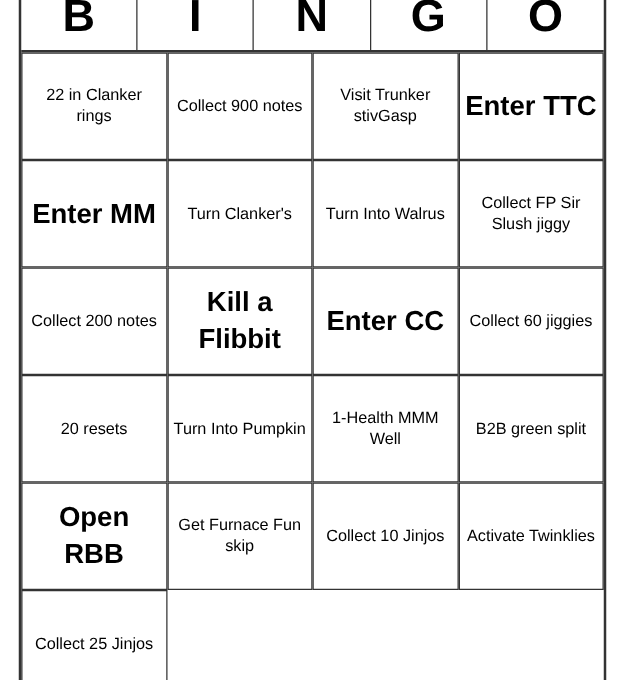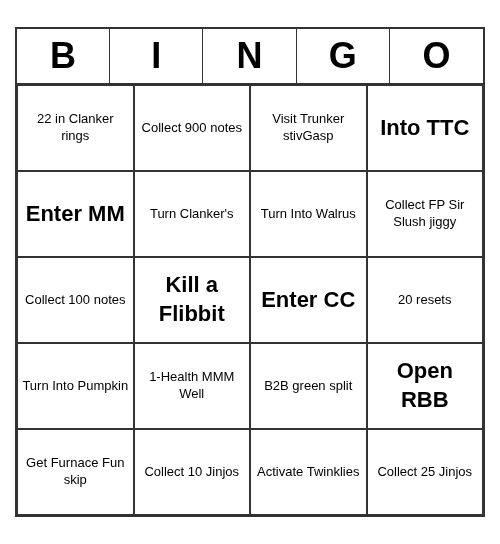--- a/index.html
+++ b/index.html
@@ -61,28 +61,29 @@
   <div class="bingo-letter">B</div>
       <div class="bingo-letter">I</div>
       <div class="bingo-letter">N</div>
       <div class="bingo-letter">G</div>
       <div class="bingo-letter">O</div>
     </div>
   <div class="bingo-grid">
   <div class="bingo-cell">22 in Clanker rings</div>
       <div class="bingo-cell">Collect 900 notes</div>
       <div class="bingo-cell">Visit Trunker stivGasp</div>
-      <div class="bingo-cell large-text">Into TTC</div>
+      <div class="bingo-cell large-text">Enter TTC</div>
       <div class="bingo-cell large-text">Enter MM</div>
       <div class="bingo-cell">Turn Clanker's</div>
       <div class="bingo-cell">Turn Into Walrus</div>
       <div class="bingo-cell">Collect FP Sir Slush jiggy</div>
-      <div class="bingo-cell">Collect 100 notes</div>
+      <div class="bingo-cell">Collect 200 notes</div>
       <div class="bingo-cell large-text">Kill a Flibbit</div>
       <div class="bingo-cell large-text">Enter CC</div>
+      <div class="bingo-cell">Collect 60 jiggies</div>
       <div class="bingo-cell">20 resets</div>
       <div class="bingo-cell">Turn Into Pumpkin</div>
       <div class="bingo-cell">1-Health MMM Well</div>
       <div class="bingo-cell">B2B green split</div>
       <div class="bingo-cell large-text">Open RBB</div>
       <div class="bingo-cell">Get Furnace Fun skip</div>
       <div class="bingo-cell">Collect 10 Jinjos</div>
       <div class="bingo-cell">Activate Twinklies</div>
       <div class="bingo-cell">Collect 25 Jinjos</div>
     </div>

